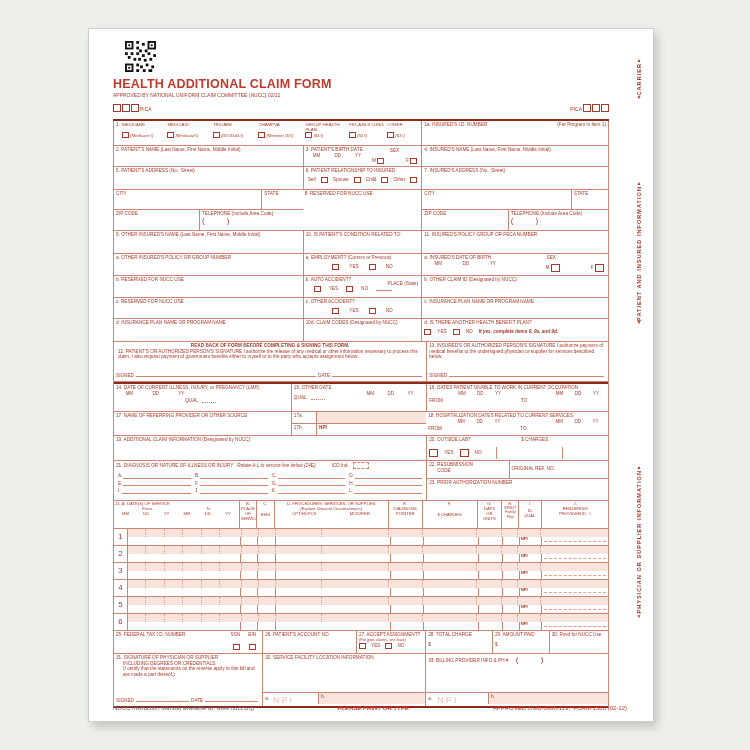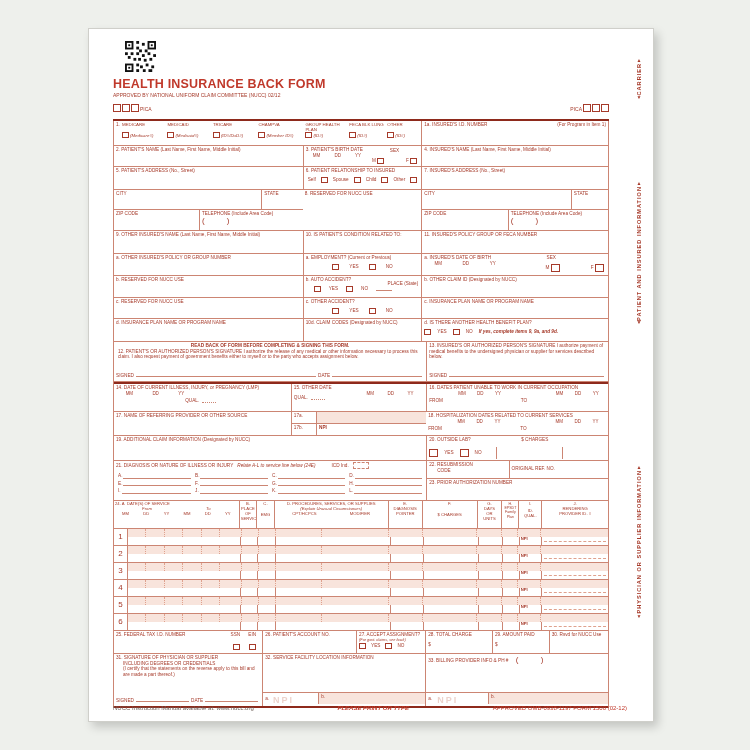--- a/index.html
+++ b/index.html
@@ -111,21 +111,21 @@
           <rect x="26" y="18" width="3" height="3"></rect>
             <rect x="12" y="24" width="3" height="3"></rect>
             <rect x="16" y="26" width="3" height="3"></rect>
           <rect x="22" y="24" width="3" height="3"></rect>
             <rect x="28" y="26" width="3" height="3"></rect>
             <rect x="12" y="30" width="3" height="3"></rect>
           <rect x="19" y="30" width="3" height="3"></rect>
             <rect x="25" y="30" width="4" height="3"></rect>
         </g>
       </svg>
-      <div class="title">HEALTH INSURANCE BACK FORM</div>
+      <div class="title">HEALTH ADDITIONAL CLAIM FORM</div>
       <div class="subtitle">APPROVED BY NATIONAL UNIFORM CLAIM COMMITTEE (NUCC) 02/12</div>
       <div class="picarow">
         <div class="pica-l">
           <span class="pbx"></span>
             <span class="pbx"></span>
             <span class="pbx"></span>
           <span>PICA</span>
         </div>
         <div class="pica-r">
           <span>PICA</span>

